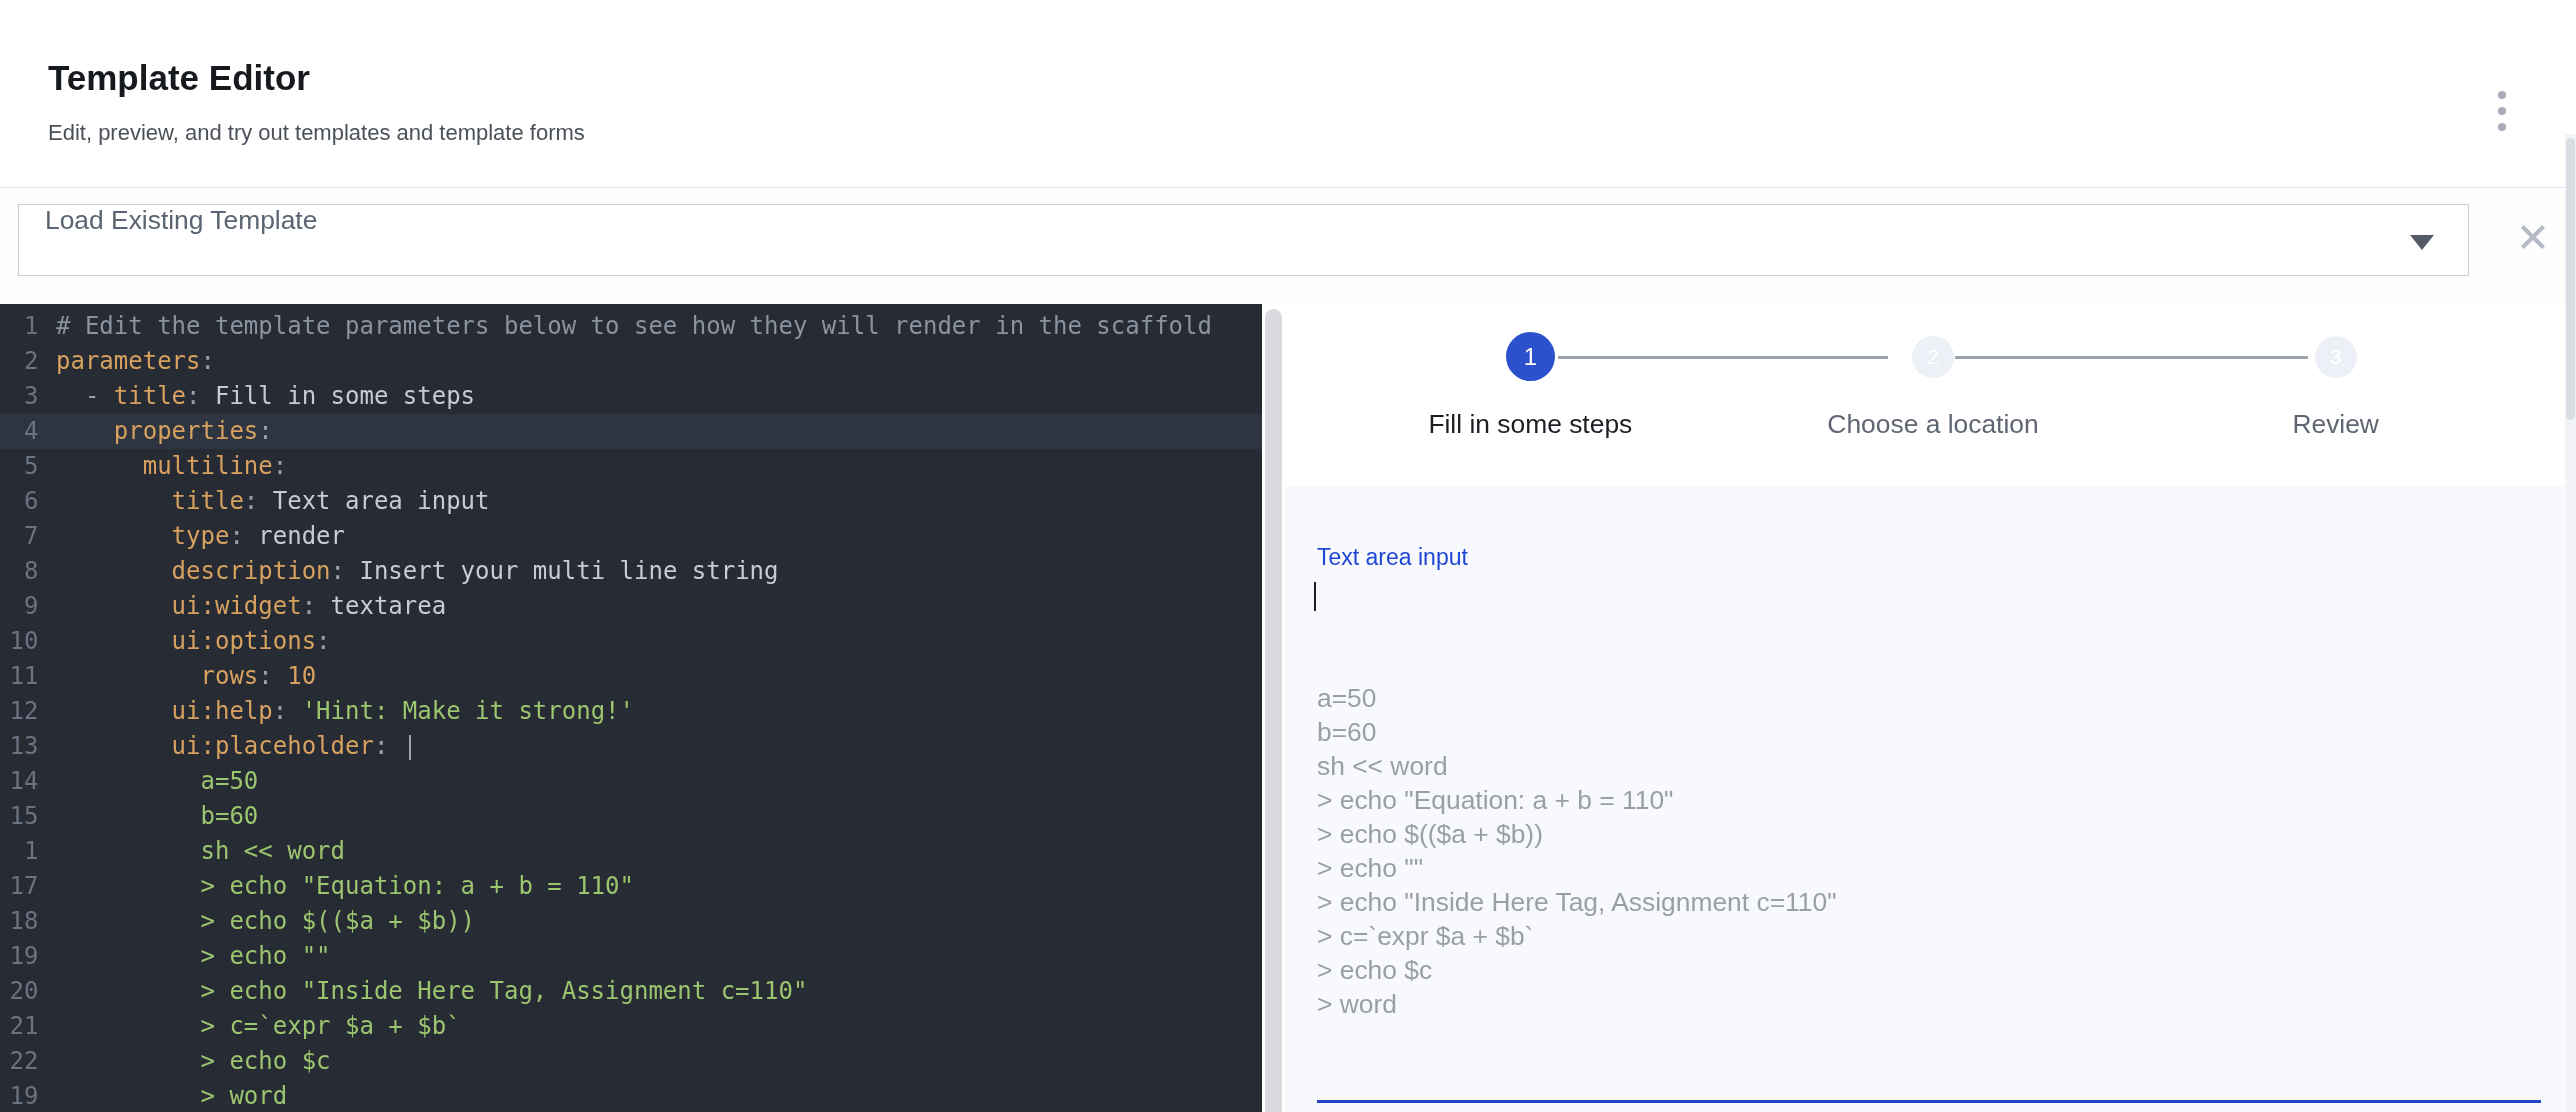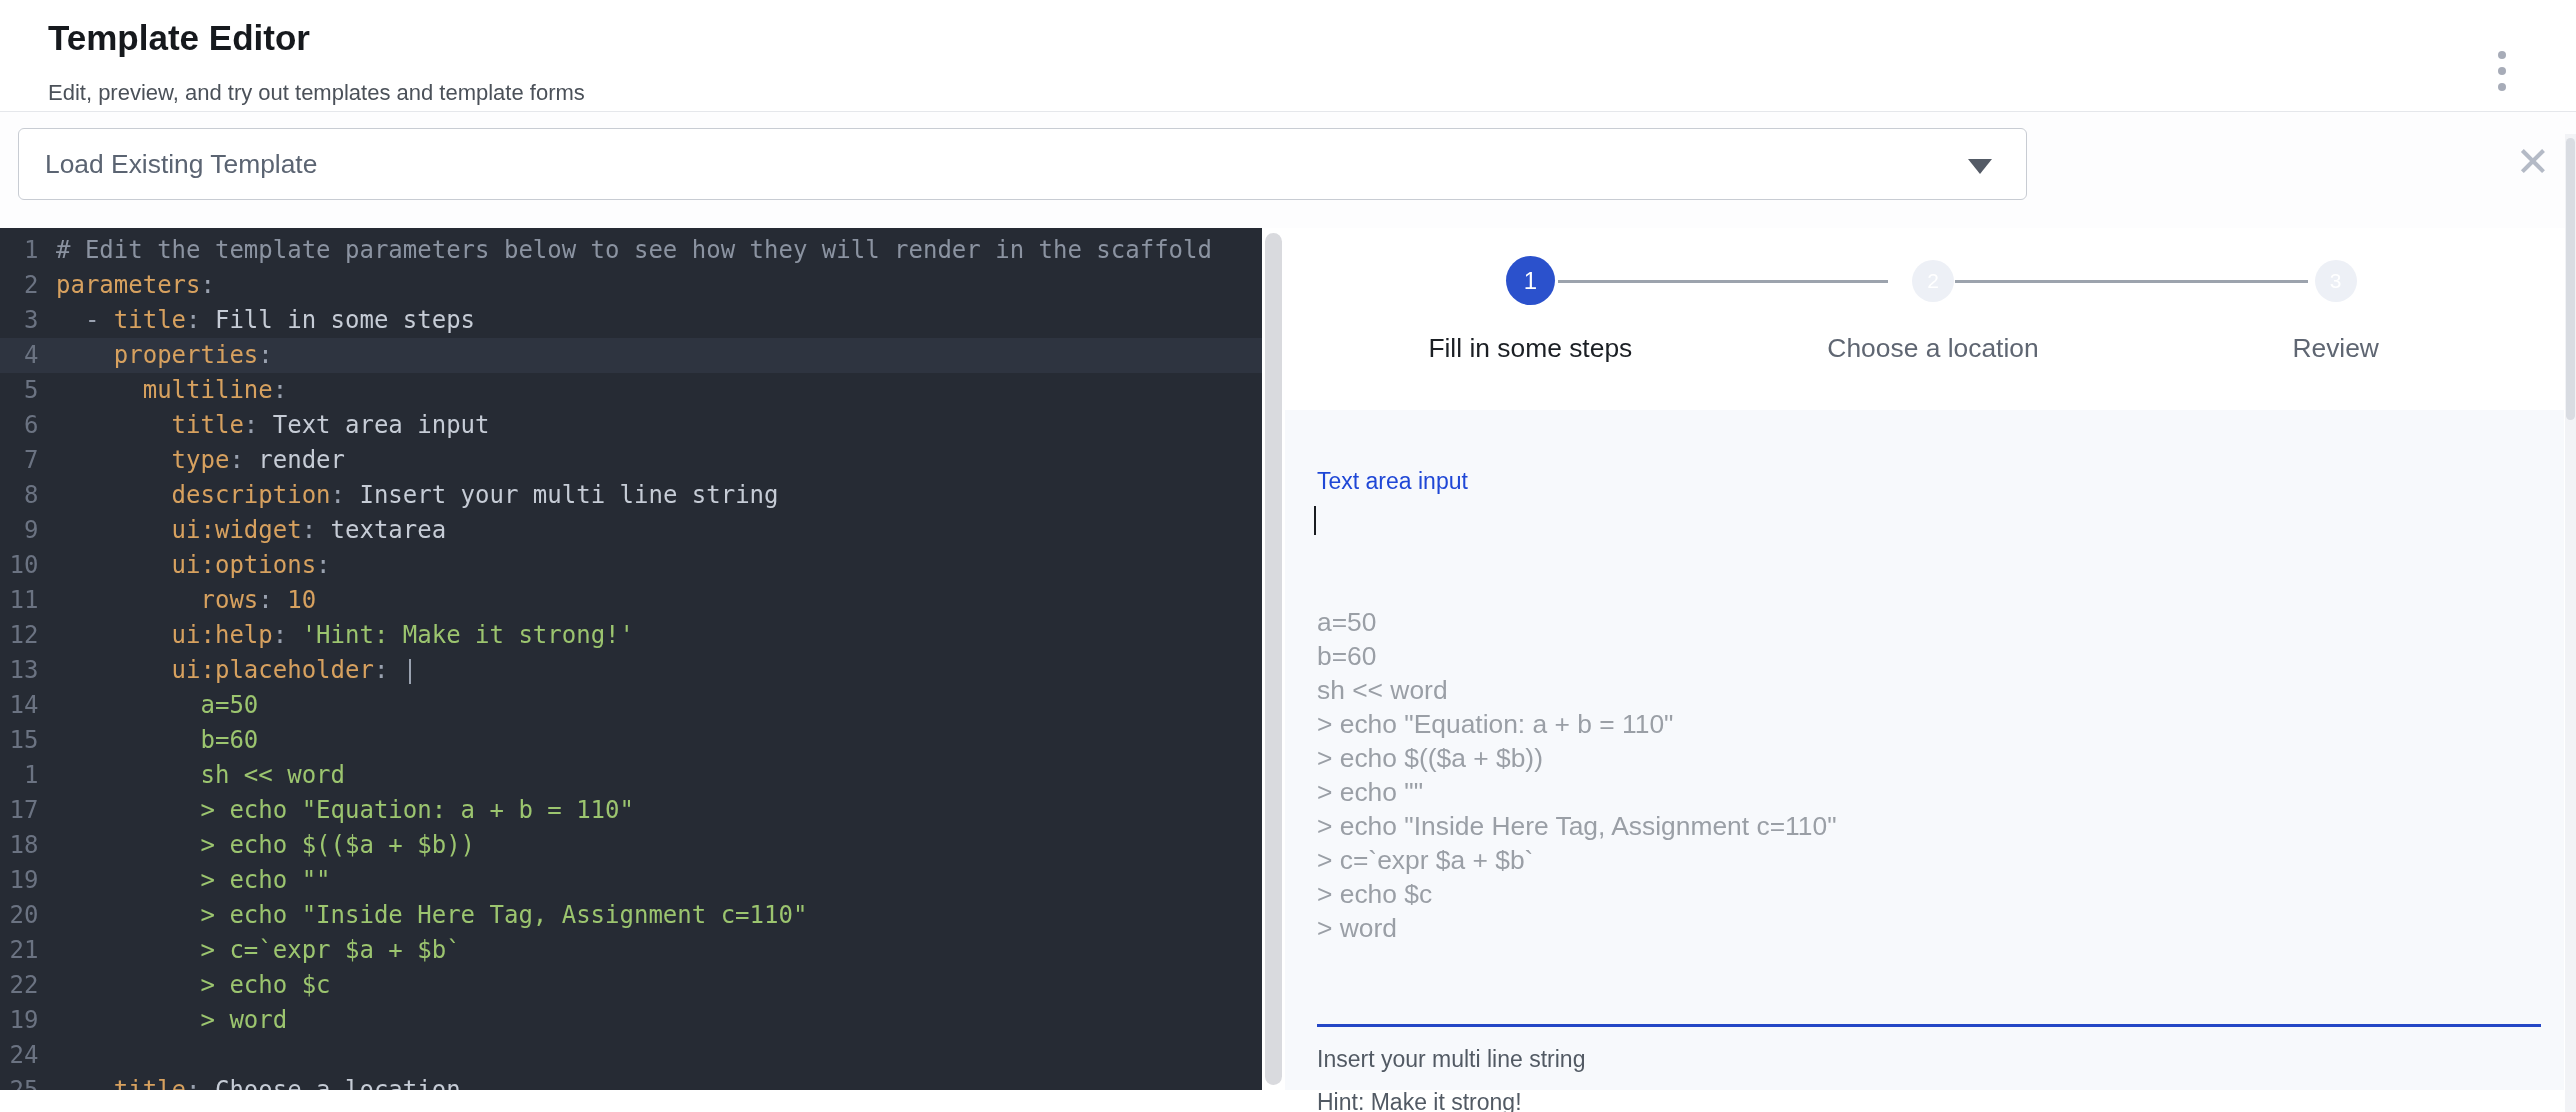--- a/index.html
+++ b/index.html
@@ -8,31 +8,31 @@
     --underline-blue:#2547c6;
     --button-blue:#3978d4;
     --editor-bg:#262b34;
     --editor-active:#2e3440;
   }
   *{box-sizing:border-box;margin:0;padding:0}
   html,body{width:2576px;height:1113px;overflow:hidden;background:#fff;
     font-family:"Liberation Sans",sans-serif;color:#1a1d21;}
 
   
-  .header{position:relative;height:112px;border-bottom:1.8px solid #e5e7eb;background:#fff;}
+  .header{position:relative;height:148px;border-bottom:1.8px solid #e5e7eb;background:#fff;margin-top:40px;}
   .page-title{position:absolute;left:48px;top:17.6px;font-size:35px;font-weight:700;color:#16191d;}
   .page-subtitle{position:absolute;left:48px;top:80px;font-size:22px;color:#4b5159;}
   .kebab{position:absolute;right:53px;top:39px;width:42px;height:63px;display:flex;
     flex-direction:column;align-items:center;justify-content:center;gap:8px;cursor:pointer;}
   .kebab i{width:8px;height:8px;border-radius:50%;background:#a7acb8;display:block;}
 
   
   .select-row{position:relative;height:116px;background:#fdfdfe;}
-  .tpl-select{position:absolute;left:17.6px;top:16px;width:2009px;height:72px;background:#fff;
-    border:1.8px solid #c8ccd3;border-radius:6px;display:flex;align-items:center;cursor:pointer;}
+  .tpl-select{position:absolute;left:17.6px;top:16px;width:2451px;height:72px;background:#fff;
+    border:1.8px solid #c8ccd3;border-radius:0;display:flex;align-items:flex-start;cursor:pointer;}
   .tpl-select .sel-text{margin-left:26.4px;font-size:26.4px;color:#5b6472;}
   .caret{position:absolute;right:34px;top:30px;width:0;height:0;
     border-left:12.3px solid transparent;border-right:12.3px solid transparent;border-top:15px solid #545b66;}
   .clear-btn{position:absolute;left:2502px;top:19.4px;width:62px;height:62px;border:none;background:none;
     font-size:41px;color:#b4bac6;cursor:pointer;line-height:62px;text-align:center;}
 
   
   .split{display:flex;height:862px;}
 
   

